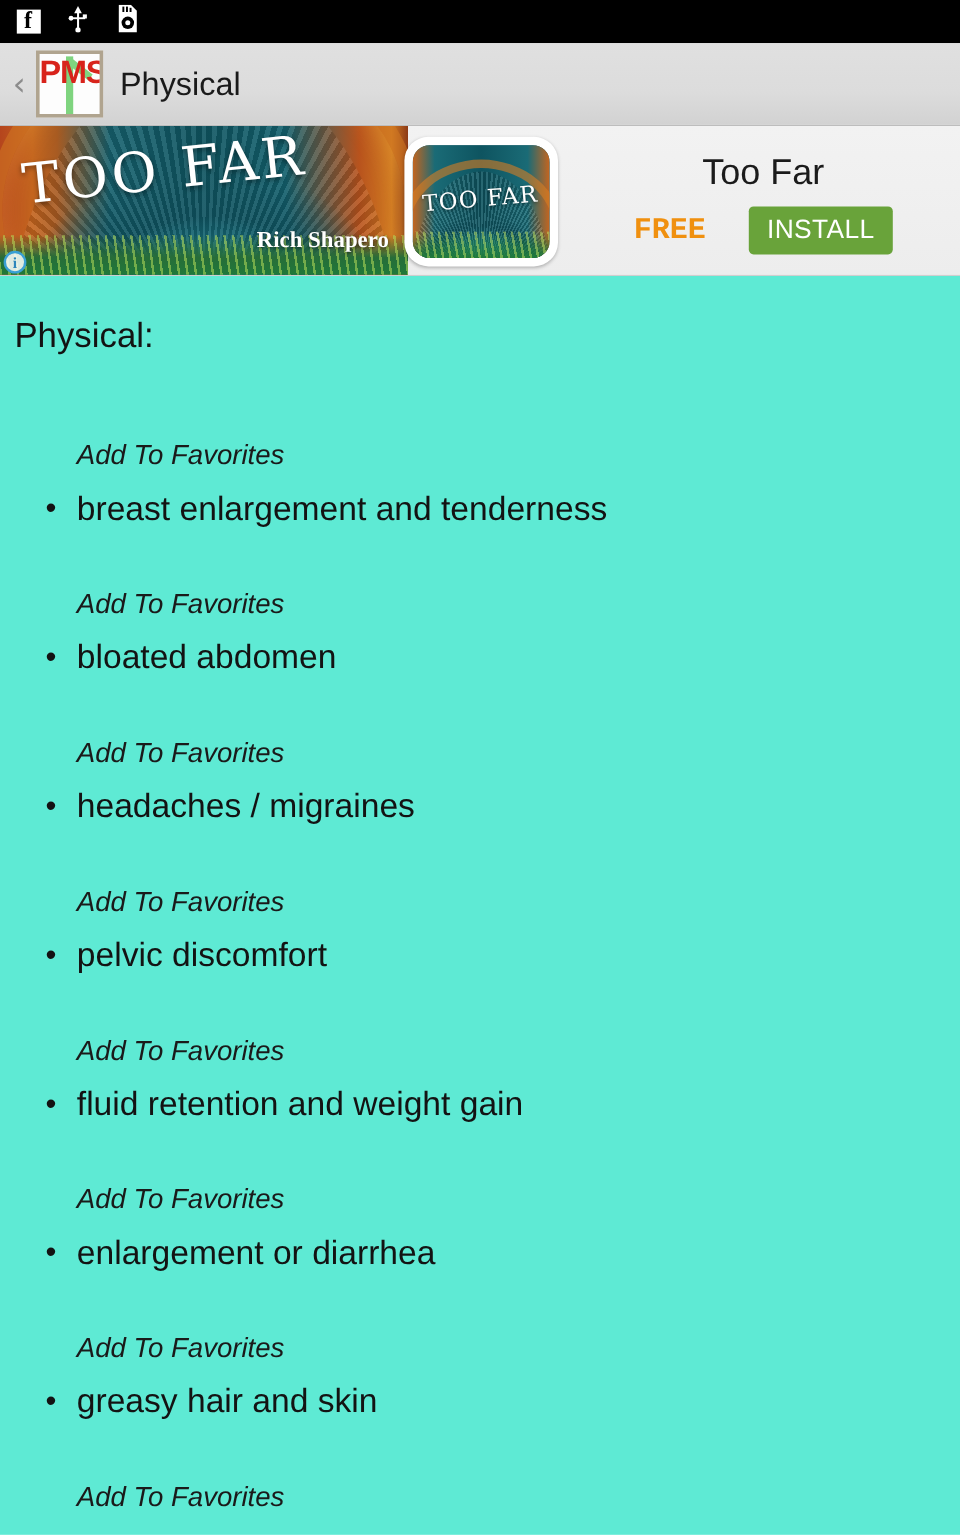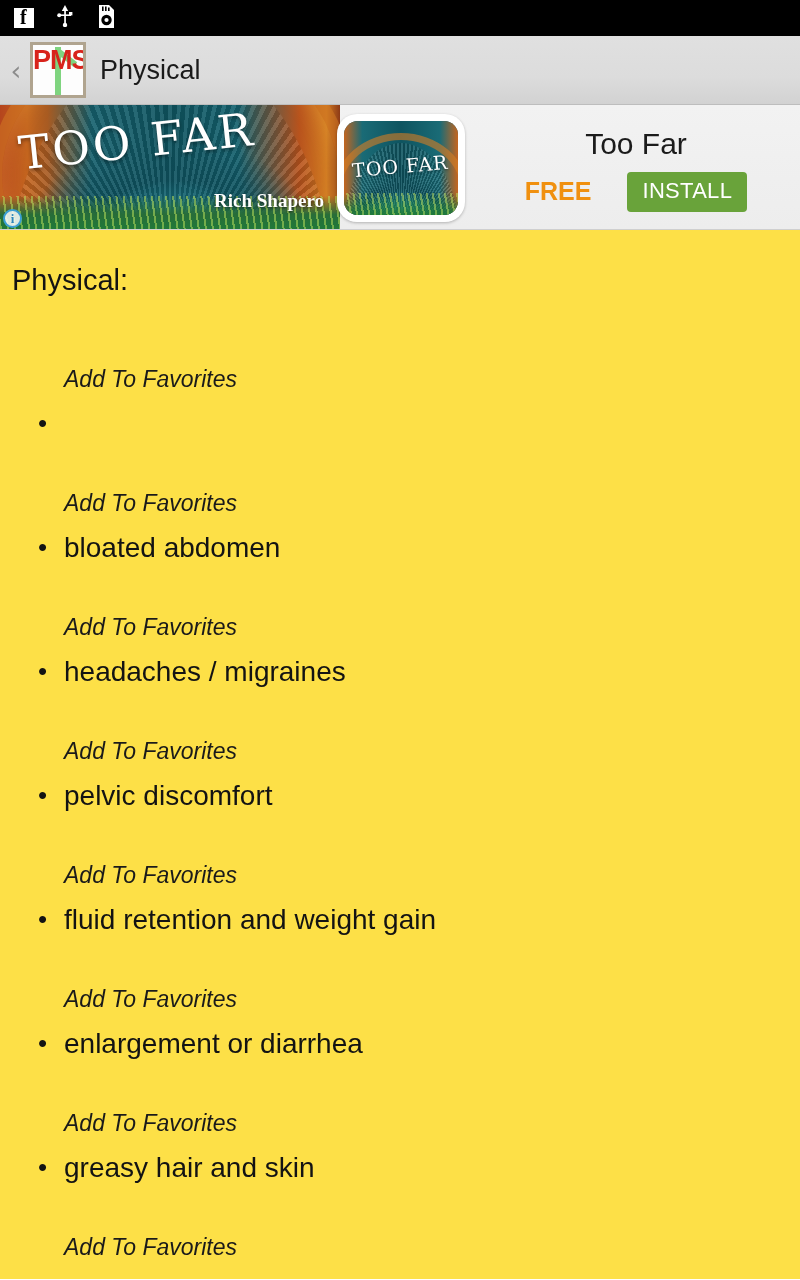--- a/index.html
+++ b/index.html
@@ -327,41 +327,41 @@
   }
   .ad-cta-row {
     display: flex;
     align-items: center;
     gap: 36px;
   }
   .ad-price {
     color: #f0900f;
     font-size: 25px;
     font-weight: bold;
-    font-family: Liberation Sans, sans-serif;
+    font-family: Liberation Mono, monospace;
   }
   .ad-install {
     background: #69a33a;
     color: #ffffff;
     font-size: 22px;
     font-weight: normal;
     font-family: "Liberation Sans", sans-serif;
     padding: 6px 15px 8px 15px;
     border-radius: 4px;
     border: none;
     letter-spacing: 0.3px;
     cursor: pointer;
   }
 
   
   .content {
     position: relative;
     width: 800px;
     height: 1049px;
-    background: #fde047;
+    background: #5eead4;
     overflow: hidden;
     padding-top: 34px;
   }
   .section-heading {
     font-size: 29px;
     color: #131313;
     font-family: "Liberation Sans", sans-serif;
     padding-left: 12px;
     margin-bottom: 67px;
   }
@@ -469,20 +469,21 @@
     </div>
   </div>
 
   <div class="content">
     <div class="section-heading">Physical:</div>
     <div id="symptom-list">
         <div class="symptom-block">
           <div class="fav-link">Add To Favorites</div>
           <div class="symptom-row">
             <span class="bullet">•</span>
+            <span class="symptom-text">breast enlargement and tenderness</span>
           </div>
         </div>
         <div class="symptom-block">
           <div class="fav-link">Add To Favorites</div>
           <div class="symptom-row">
             <span class="bullet">•</span>
             <span class="symptom-text">bloated abdomen</span>
           </div>
         </div>
         <div class="symptom-block">

